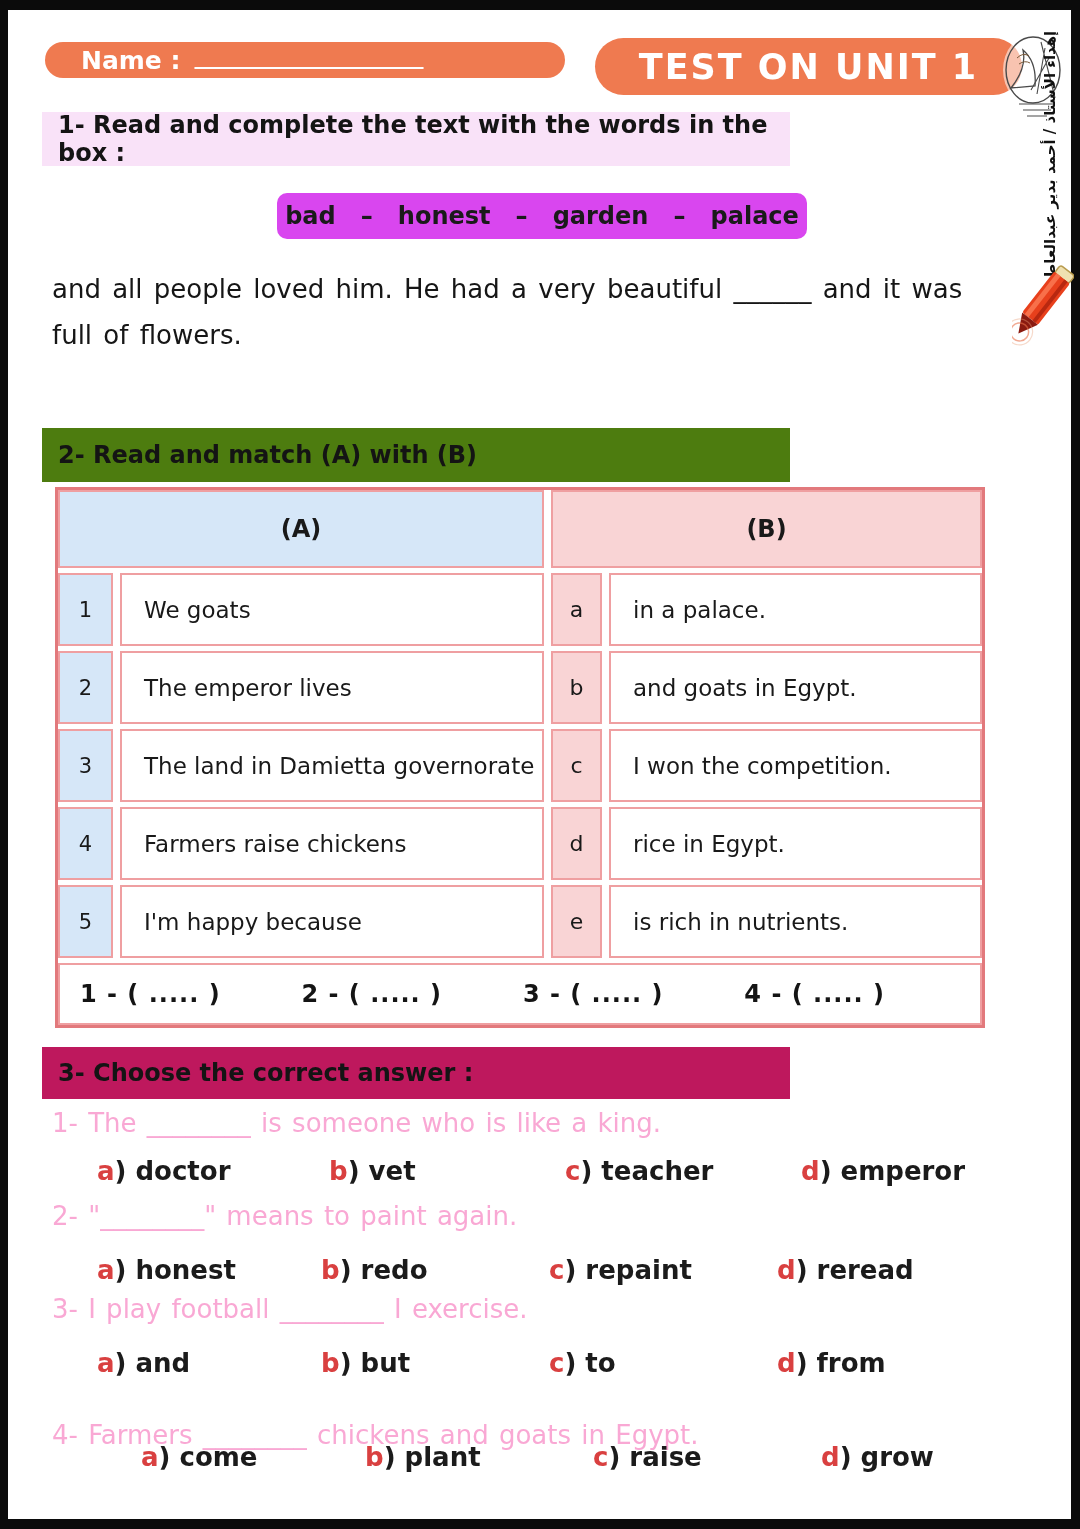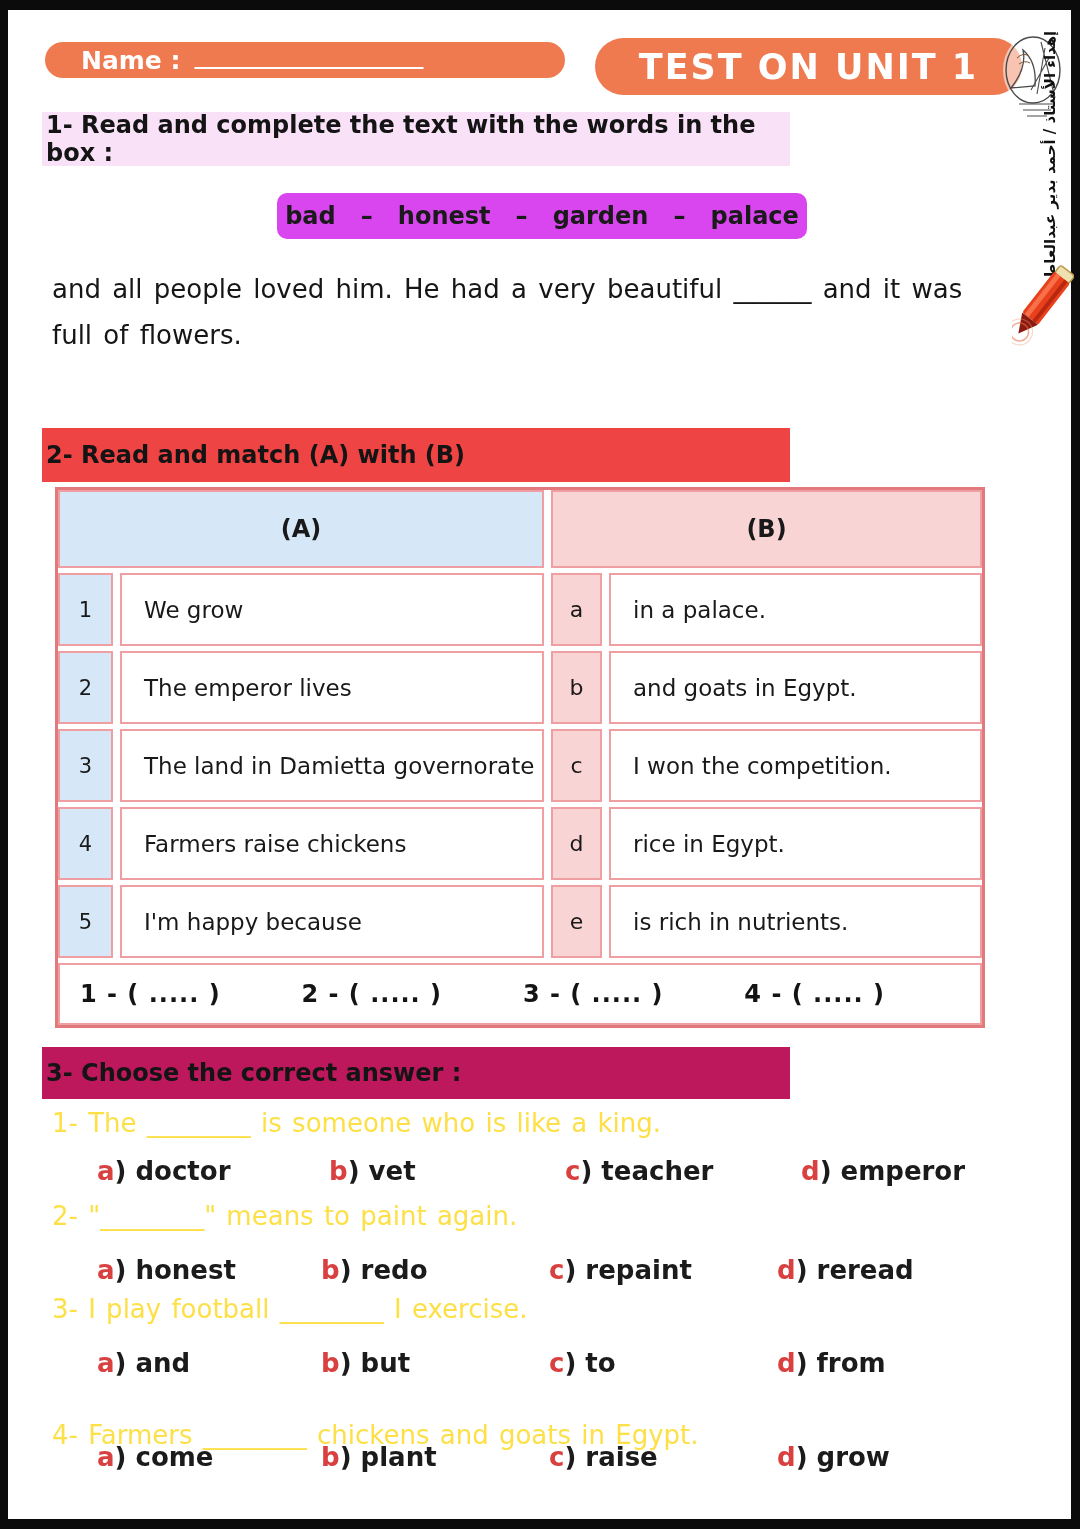--- a/index.html
+++ b/index.html
@@ -18,21 +18,21 @@
               font-size:35px;letter-spacing:2px;}
 
   
   .logo{position:absolute;left:997px;top:28px;width:76px;height:104px;}
   .dedication{position:absolute;left:1041px;top:293px;transform:rotate(-90deg);
               transform-origin:0 0;white-space:nowrap;direction:rtl;
               font-size:15px;font-weight:bold;color:#101010;}
   .pencil{position:absolute;left:1012px;top:256px;width:62px;height:92px;}
 
   
-  .sec-header{position:absolute;left:42px;display:flex;align-items:center;padding-left:4px;
+  .sec-header{position:absolute;left:42px;display:flex;align-items:center;padding-left:16px;
               box-sizing:border-box;font-weight:bold;font-size:24px;color:#141414;}
   .s1{top:112px;width:748px;height:54px;}
   .s2{top:428px;width:748px;height:54px;}
   .s3{top:1047px;width:748px;height:52px;}
 
   .word-box{position:absolute;left:277px;top:193px;width:530px;height:46px;border-radius:10px;
             display:flex;align-items:center;justify-content:center;font-weight:bold;font-size:24px;
             white-space:pre;color:#1a1a1a;}
 
   .passage{position:absolute;left:52px;top:266px;width:935px;font-size:26px;line-height:46px;
@@ -51,25 +51,25 @@
   .hdrB{grid-column:3/5;}
   .numc{justify-content:center;font-size:21px;}
   .letc{justify-content:center;font-size:22px;}
   .txtc{padding-left:22px;font-size:23px;}
   .ansrow{grid-column:1/5;border:2px solid #ef9fa1;display:flex;align-items:center;
           justify-content:space-between;padding:0 95px 0 20px;box-sizing:border-box;
           font-size:24px;font-weight:600;letter-spacing:1px;color:#141414;}
   .ansrow span{white-space:pre;}
 
   
-  .q{position:absolute;left:52px;font-size:26px;color:#fde047;word-spacing:2px;}
+  .q{position:absolute;left:52px;font-size:26px;color:#f9a8d4;word-spacing:2px;}
   .q1{top:1108px;} .q2{top:1201px;} .q3{top:1294px;} .q4{top:1420px;}
   .opts{position:absolute;left:97px;display:grid;grid-template-columns:224px 228px 228px auto;
         font-size:26px;font-weight:bold;color:#1b1b1b;}
-  .o1{top:1156px;gap:8px;} .o2{top:1255px;} .o3{top:1348px;} .o4{top:1442px;}
+  .o1{top:1156px;gap:8px;} .o2{top:1255px;} .o3{top:1348px;} .o4{top:1442px;margin-left:44px;}
   .opt .l{color:#d94040;}
   .opt .l::after{content:") ";color:#1b1b1b;}
 </style>
 </head>
 <body>
 
 <div class="screen">
   <div class="paper"></div>
 
   <div class="name-pill" style="background:#ef7a50">
@@ -103,28 +103,28 @@
     </g>
   </svg>
 
   <div class="sec-header s1" style="background:#f9e2f8">1- Read and complete the text with the words in the box :</div>
   <div class="word-box" style="background:#d946ef">bad   –   honest   –   garden   –   palace</div>
   <div class="passage">
     <div>and all people loved him. He had a very beautiful ______ and it was</div>
     <div>full of flowers.</div>
   </div>
 
-  <div class="sec-header s2" style="background:#ef4444">2- Read and match (A) with (B)</div>
+  <div class="sec-header s2" style="background:#4d7c0f">2- Read and match (A) with (B)</div>
 
   <div class="match-table">
     <div class="cell hdr hdrA" style="background:#d6e7f8">(A)</div>
     <div class="cell hdr hdrB" style="background:#f9d4d5">(B)</div>
 
     <div class="cell numc" style="background:#d6e7f8">1</div>
-    <div class="cell txtc">We grow</div>
+    <div class="cell txtc">We goats</div>
     <div class="cell letc" style="background:#f9d4d5">a</div>
     <div class="cell txtc">in a palace.</div>
 
     <div class="cell numc" style="background:#d6e7f8">2</div>
     <div class="cell txtc">The emperor lives</div>
     <div class="cell letc" style="background:#f9d4d5">b</div>
     <div class="cell txtc">and goats in Egypt.</div>
 
     <div class="cell numc" style="background:#d6e7f8">3</div>
     <div class="cell txtc">The land in Damietta governorate</div>

